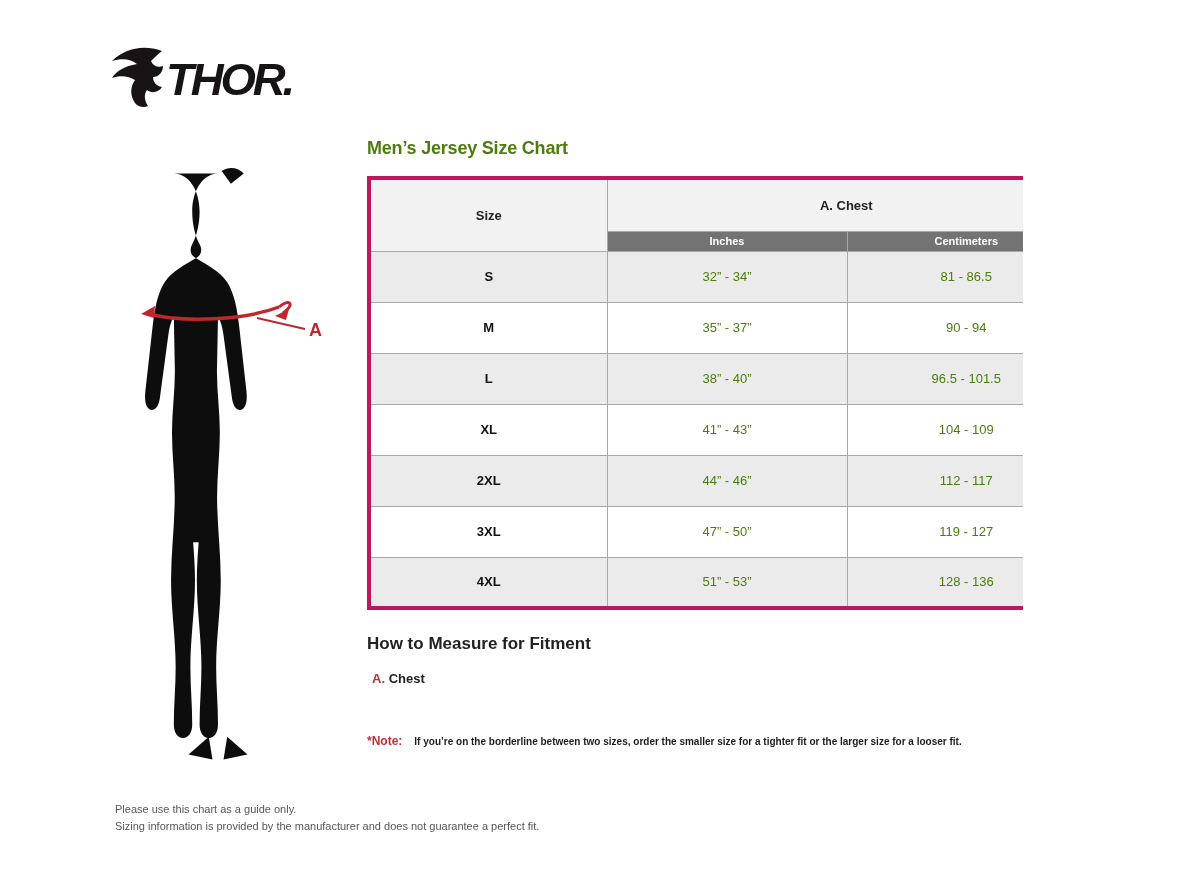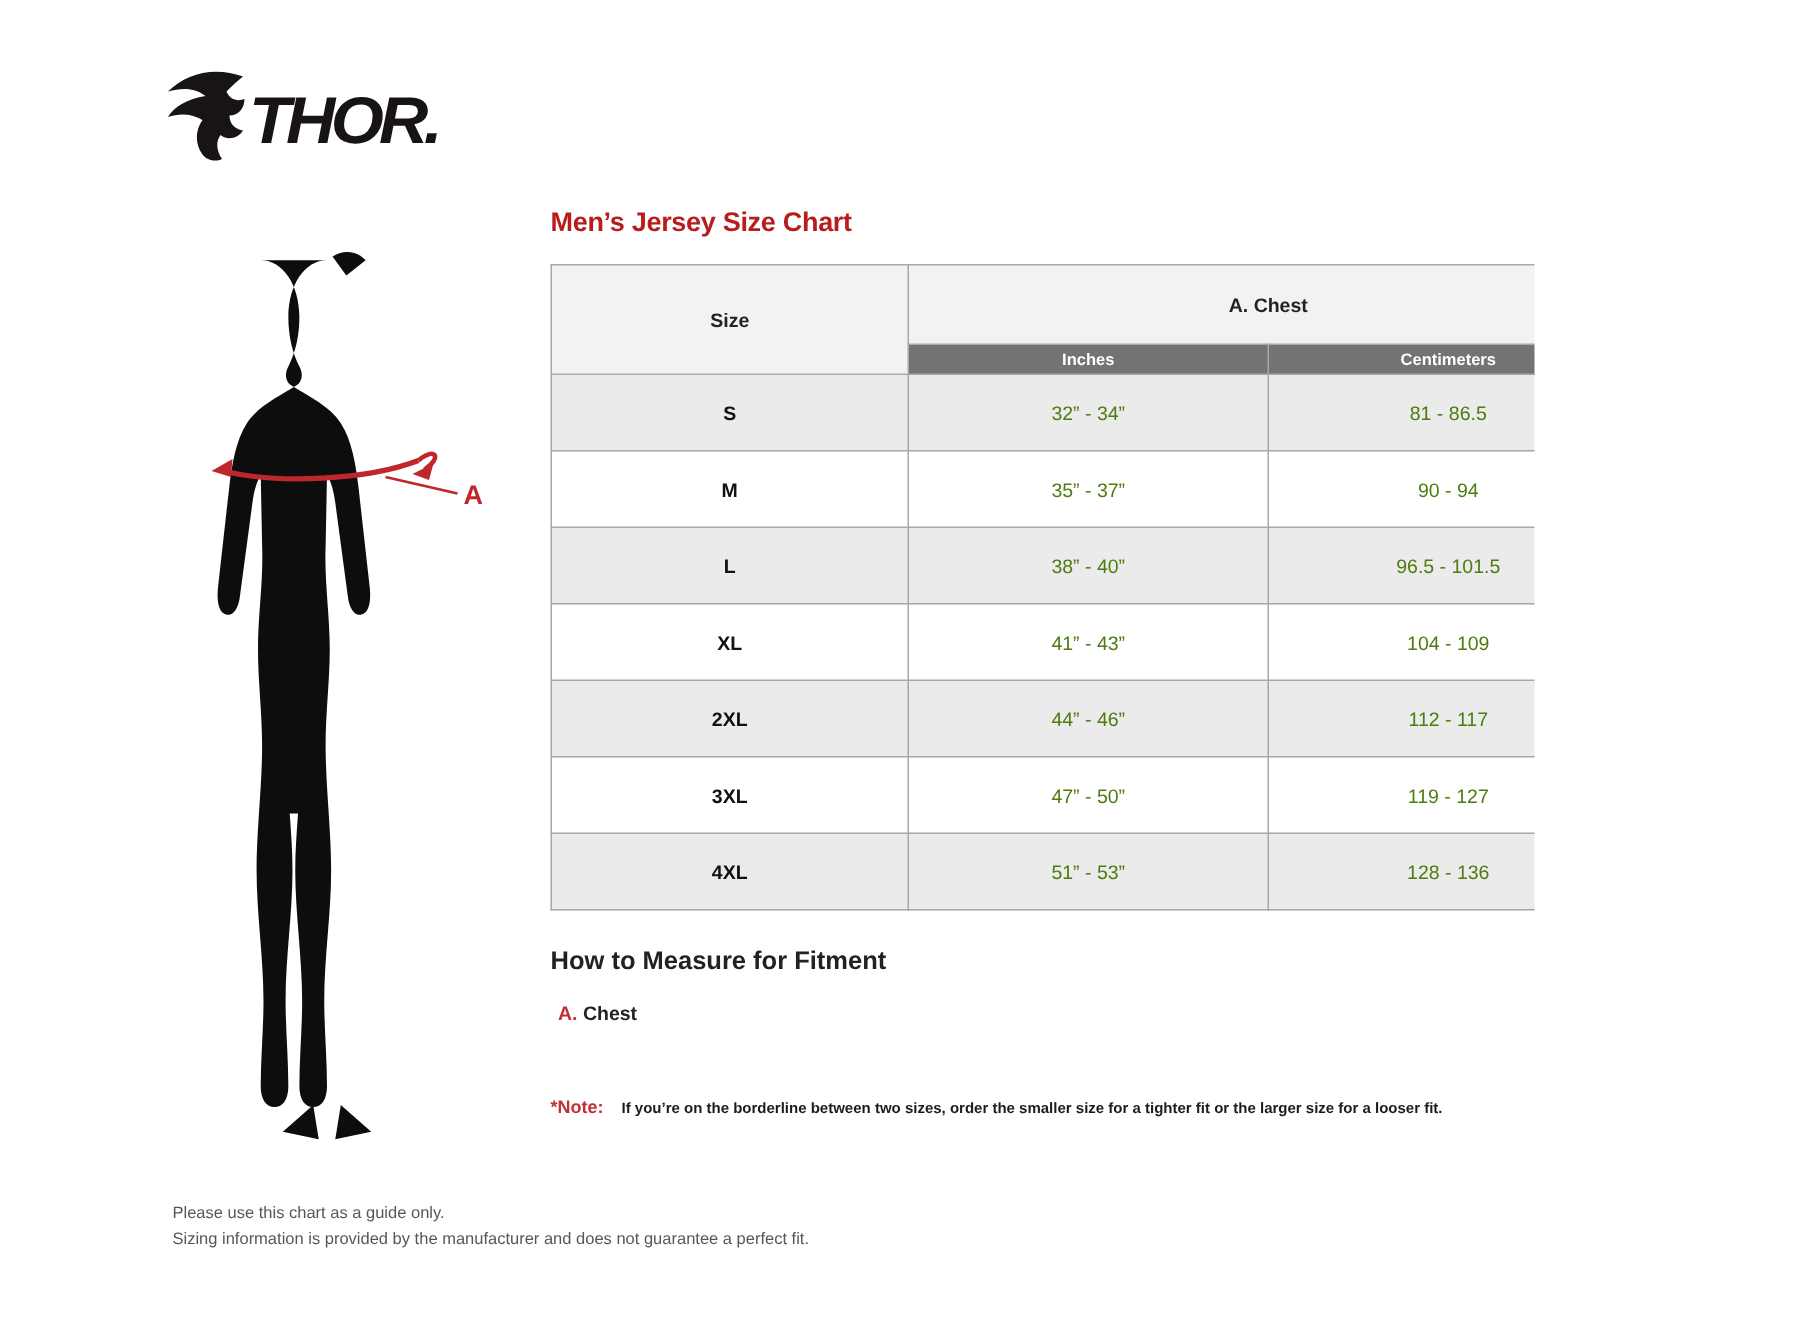--- a/index.html
+++ b/index.html
@@ -21,30 +21,30 @@
   .figure-wrap { position: absolute; left: 137px; top: 166px; width: 210px; height: 598px; }
   .figure-silhouette { position: absolute; left: 0; top: 0; }
   .figure-annotation { position: absolute; left: 0; top: 0; pointer-events: none; }
 
   
   .main { position: absolute; left: 367px; top: 138px; width: 718px; }
 
   .chart-title {
     font-size: 18px;
     font-weight: bold;
-    color: #b91c1c;
+    color: #4d7c0f;
     letter-spacing: -0.2px;
     margin-bottom: 17px;
   }
 
   table.size-chart {
     border-collapse: collapse;
     table-layout: fixed;
     width: 718px;
-    border: 1px solid #be185d;
+    border: 4px solid #be185d;
   }
   table.size-chart th, table.size-chart td {
     border: 1px solid #a8a8a8;
     text-align: center;
     vertical-align: middle;
   }
   col.c-size { width: 238px; }
   col.c-in   { width: 240px; }
   col.c-cm   { width: 240px; }
 

